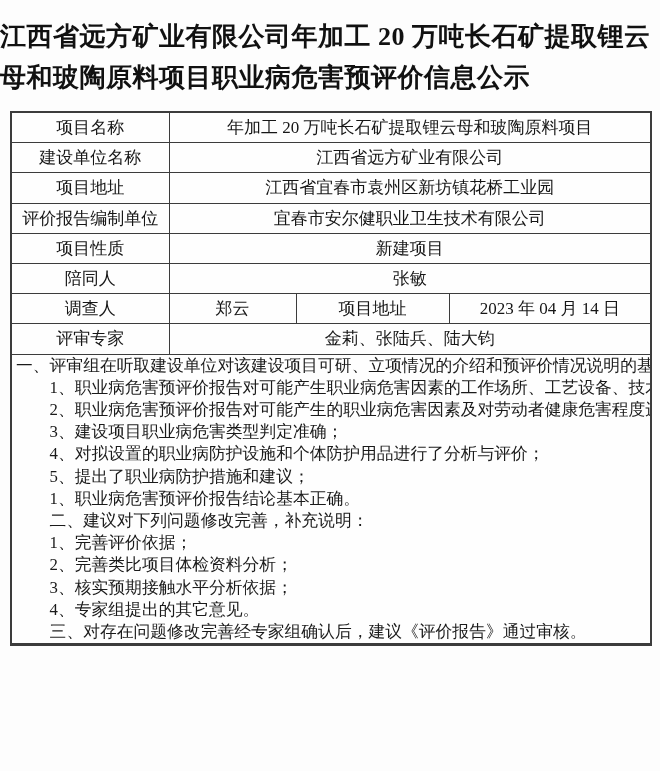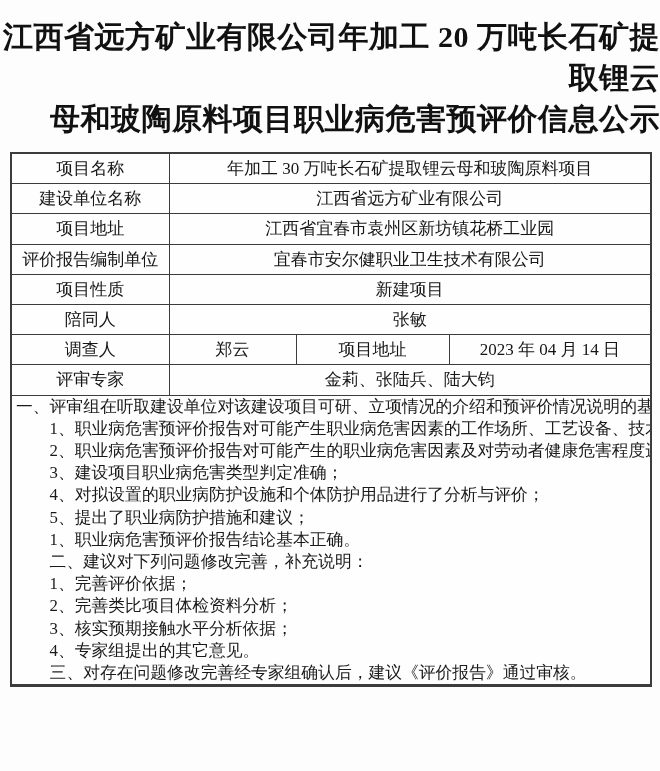--- a/index.html
+++ b/index.html
@@ -12,23 +12,23 @@
     font-family: "Liberation Serif", "DejaVu Serif", serif;
     overflow: hidden;
   }
   .page {
     width: 660px;
     height: 771px;
     position: relative;
   }
   .doc-title {
     padding-top: 16px;
-    text-align: right;
+    text-align: left;
     font-weight: bold;
-    font-size: 30px;
+    font-size: 26px;
     line-height: 41px;
     letter-spacing: 0.5px;
     color: #111;
   }
   table.info-table {
     border-collapse: collapse;
     table-layout: fixed;
     width: 640px;
     margin: 13px 0 0 10px;
     border: 2px solid #3c3c3c;
@@ -76,21 +76,21 @@
     <colgroup>
       <col style="width:158px">
       <col style="width:127px">
       <col style="width:153px">
       <col style="width:202px">
     </colgroup>
     <tbody>
 
       <tr>
           <td>项目名称</td>
-          <td colspan="3">年加工 30 万吨长石矿提取锂云母和玻陶原料项目</td>
+          <td colspan="3">年加工 20 万吨长石矿提取锂云母和玻陶原料项目</td>
         </tr>
         <tr>
           <td>建设单位名称</td>
           <td colspan="3">江西省远方矿业有限公司</td>
         </tr>
         <tr>
           <td>项目地址</td>
           <td colspan="3">江西省宜春市袁州区新坊镇花桥工业园</td>
         </tr>
         <tr>

